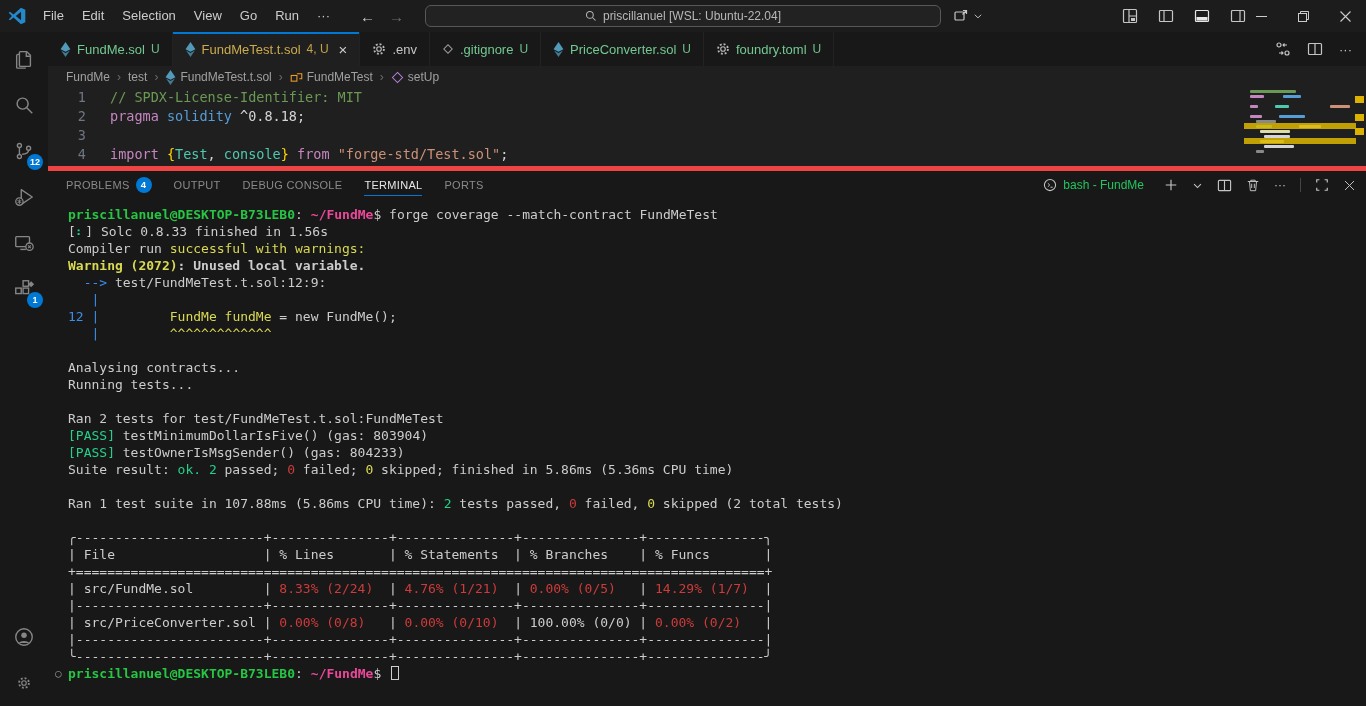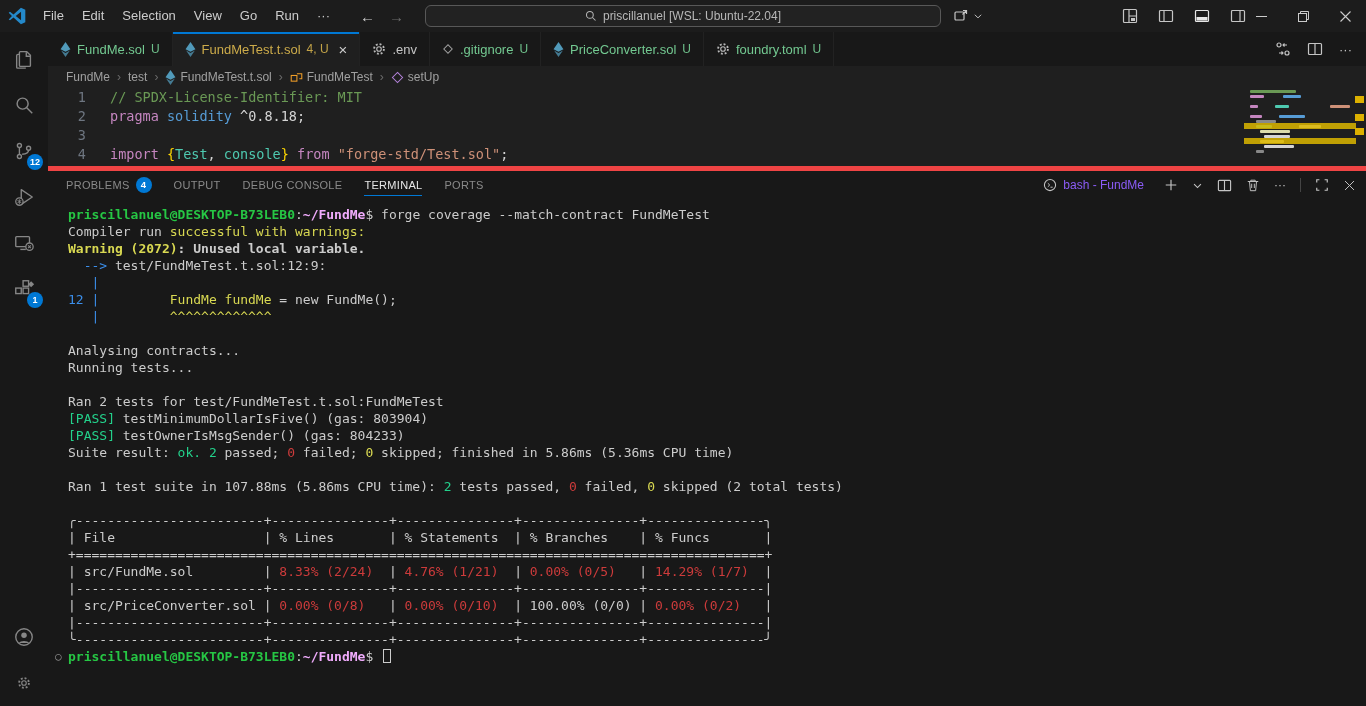--- a/index.html
+++ b/index.html
@@ -70,28 +70,28 @@
   .panel { flex:1; background:#181818; border-top:5px solid #ef4444; display:flex; flex-direction:column; min-height:0; }
   .panel-header { height:28px; display:flex; align-items:center; padding:0 10px 0 18px; flex:none; }
   .panel-tabs { display:flex; gap:22px; }
   .ptab { font-size:11px; letter-spacing:.3px; color:#8a8a8a; display:flex; align-items:center; gap:6px;
     height:28px; line-height:28px; position:relative; }
   .ptab.active { color:#e7e7e7; }
   .ptab.active::after { content:""; position:absolute; bottom:3px; left:0; right:0; height:1px; background:#0078d4; }
   .ptab-badge { background:#0078d4; color:#fff; border-radius:9px; min-width:16px; height:16px; font-size:9.5px;
     display:flex; align-items:center; justify-content:center; font-weight:bold; }
   .panel-actions { margin-left:auto; display:flex; align-items:center; gap:14px; color:#c5c5c5; font-size:12px; }
-  .term-title { display:flex; align-items:center; gap:6px; color:#8b5cf6; font-size:12px; margin-right:6px; }
+  .term-title { display:flex; align-items:center; gap:6px; color:#22c55e; font-size:12px; margin-right:6px; }
   .pa-divider { width:1px; height:14px; background:#444; }
 
   
   .terminal { flex:1; padding:7px 0 0 20px; font-family:"DejaVu Sans Mono",monospace; font-size:13px;
     line-height:17px; color:#cccccc; overflow:hidden; position:relative; }
   .tline { white-space:pre; height:17px; position:relative; }
-  .t-fg{color:#cccccc;} .t-green{color:#26c644;} .t-teal{color:#23d18b;} .t-blue{color:#f0abfc;}
+  .t-fg{color:#cccccc;} .t-green{color:#26c644;} .t-teal{color:#23d18b;} .t-blue{color:#ec4899;margin-left:8px;}
   .t-blue2{color:#3b8eea;} .t-yellow{color:#d9d952;} .t-red{color:#cd3b3b;}
   .bold{font-weight:bold;}
   .cur { display:inline-block; width:8px; height:14px; border:1px solid #cccccc; vertical-align:-2px; margin-left:2px; }
   .deco { position:absolute; left:-13px; top:0; color:#8a8a8a; font-size:11px; }
 
   svg { display:block; }
 </style>
 </head>
 <body>
 
@@ -469,20 +469,21 @@
             <svg width="14" height="14" viewBox="0 0 16 16">
                 <path d="M2 5V2h3M11 2h3v3M14 11v3h-3M5 14H2v-3" fill="none" stroke="#c5c5c5" stroke-width="1.3"></path>
               </svg>
             <svg width="13" height="13" viewBox="0 0 16 16">
                 <path d="M2.5 2.5l11 11M13.5 2.5l-11 11" stroke="#c5c5c5" stroke-width="1.2"></path>
               </svg>
           </div>
         </div>
         <div class="terminal" id="terminal">
             <div class="tline"><span class="t-green bold">priscillanuel@DESKTOP-B73LEB0</span><span class="t-fg">:</span><span class="t-blue bold">~/FundMe</span><span class="t-fg">$ </span><span class="t-fg">forge coverage --match-contract FundMeTest</span></div>
+            <div class="tline"><span class="t-fg">[</span><span class="t-teal">⠆</span><span class="t-fg">] Solc 0.8.33 finished in 1.56s</span></div>
             <div class="tline"><span class="t-fg">Compiler run </span><span class="t-yellow">successful with warnings:</span></div>
             <div class="tline"><span class="t-yellow bold">Warning (2072)</span><span class="t-fg bold">: </span><span class="t-fg bold">Unused local variable.</span></div>
             <div class="tline"><span class="t-fg">  </span><span class="t-blue2">--&gt; </span><span class="t-fg">test/FundMeTest.t.sol:12:9:</span></div>
             <div class="tline"><span class="t-fg">   </span><span class="t-blue2">|</span></div>
             <div class="tline"><span class="t-blue2">12</span><span class="t-fg"> </span><span class="t-blue2">|</span><span class="t-fg">         </span><span class="t-yellow">FundMe fundMe</span><span class="t-fg"> = new FundMe();</span></div>
             <div class="tline"><span class="t-fg">   </span><span class="t-blue2">|</span><span class="t-fg">         </span><span class="t-yellow">^^^^^^^^^^^^^</span></div>
             <div class="tline"></div>
             <div class="tline"><span class="t-fg">Analysing contracts...</span></div>
             <div class="tline"><span class="t-fg">Running tests...</span></div>
             <div class="tline"></div>

